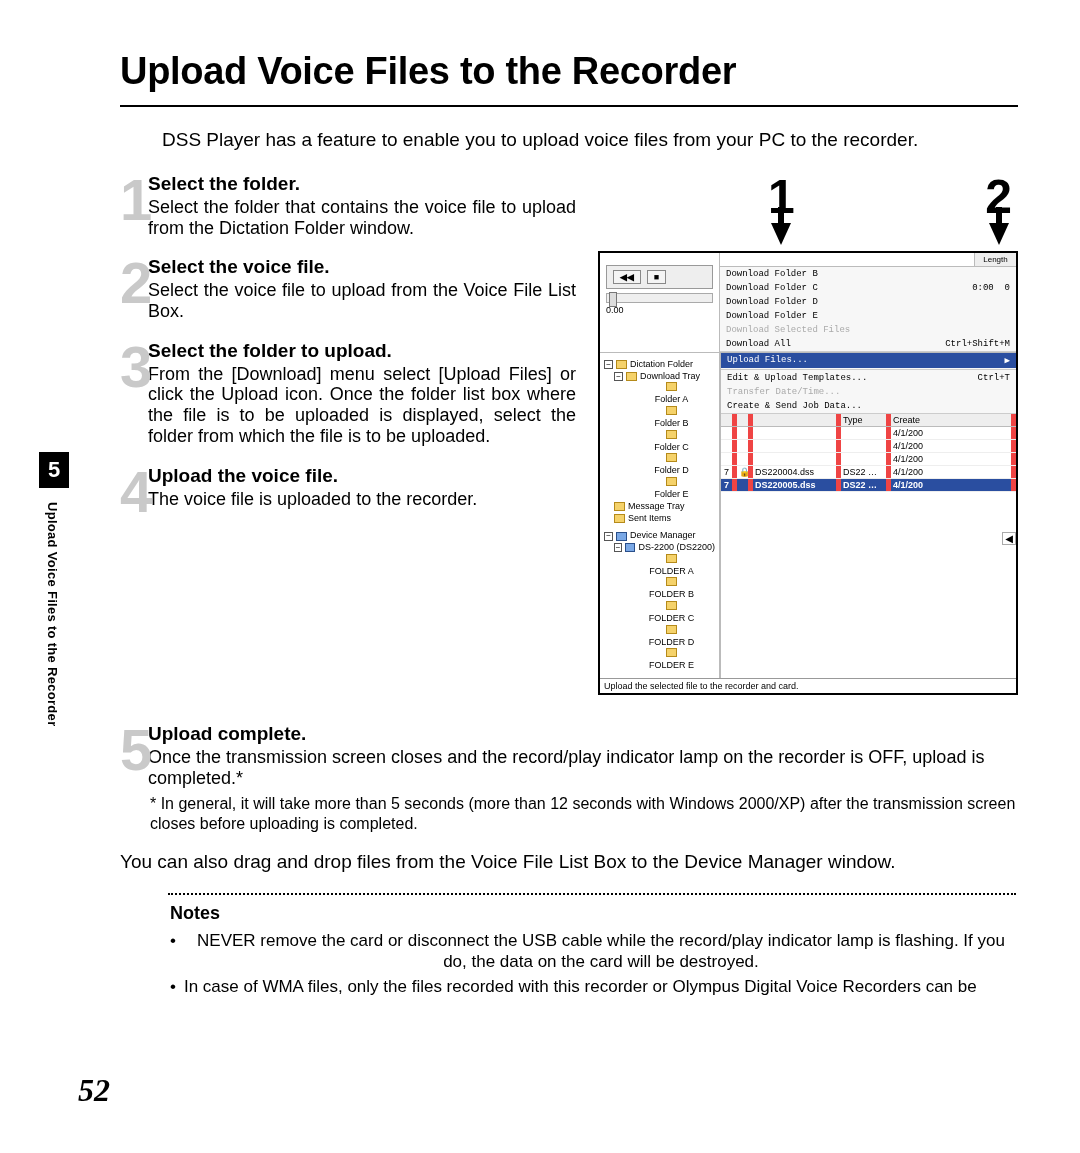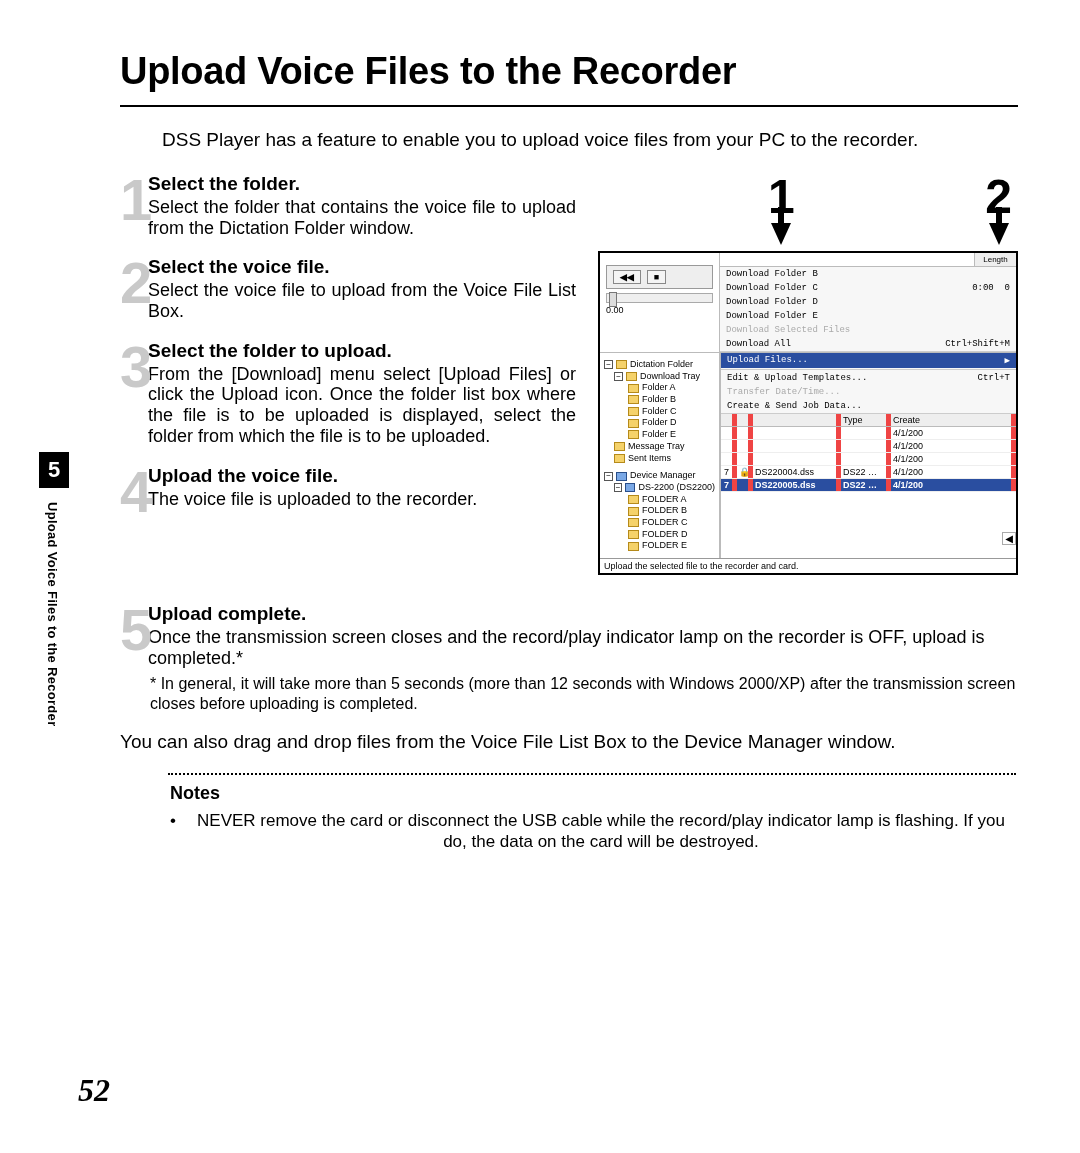--- a/index.html
+++ b/index.html
@@ -132,21 +132,21 @@
     content:''; position:absolute; left:2px; top:-2px;
     width:6px; height:13px; background:#ddd; border:1px solid #777;
   }
   .timecode { margin-left:6px; font-size:9px; }
   .tree {
     margin:6px 4px;
     line-height:1.3;
   }
   .tree .row { display:flex; align-items:center; gap:3px; white-space:nowrap;}
   .tree .ind1 { padding-left:10px; }
-  .tree .ind2 { padding-left:24px; }
+  .tree .ind2 { padding-left:24px;flex-direction:column; }
   .boxminus {
     width:9px; height:9px; border:1px solid #555; font-size:8px;
     display:flex; align-items:center; justify-content:center; line-height:1;
     background:#fff;
   }
   .folder-icon {
     width:11px; height:9px; background:#f5d26a; border:1px solid #b58a1a;
   }
   .dev-icon {
     width:11px; height:9px; background:#7aa8e6; border:1px solid #2a4f8a;
@@ -506,15 +506,18 @@
 <div class="footnote">* In general, it will take more than 5 seconds (more than 12 seconds with Windows 2000/XP) after the transmission screen closes before uploading is completed.</div>
 
 <p class="dragdrop">You can also drag and drop files from the Voice File List Box to the Device Manager window.</p>
 
 <hr class="dotline">
 <div class="notes-head">Notes</div>
 <ul class="notes-list">
   <li>
       <span>NEVER remove the card or disconnect the USB cable while the record/play indicator lamp is flashing. If you do, the data on the card will be destroyed.</span>
     </li>
+  <li>
+      <span>In case of WMA files, only the files recorded with this recorder or Olympus Digital Voice Recorders can be</span>
+    </li>
 </ul>
 
 <div class="pagenum">52</div>
 
 </body></html>

